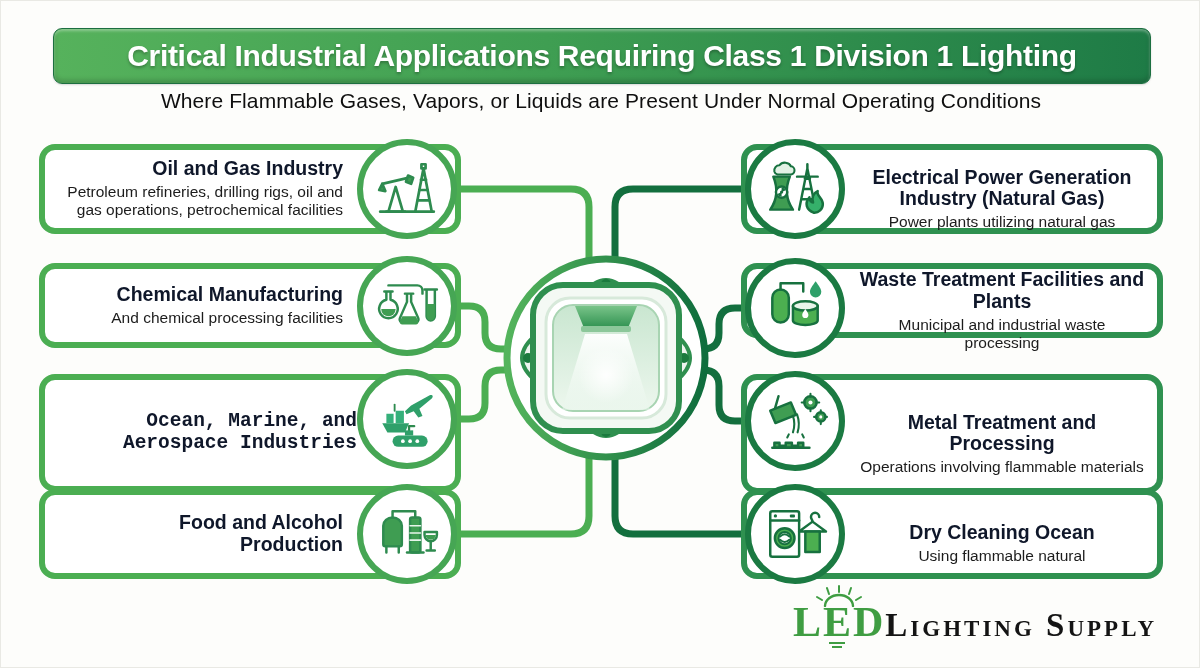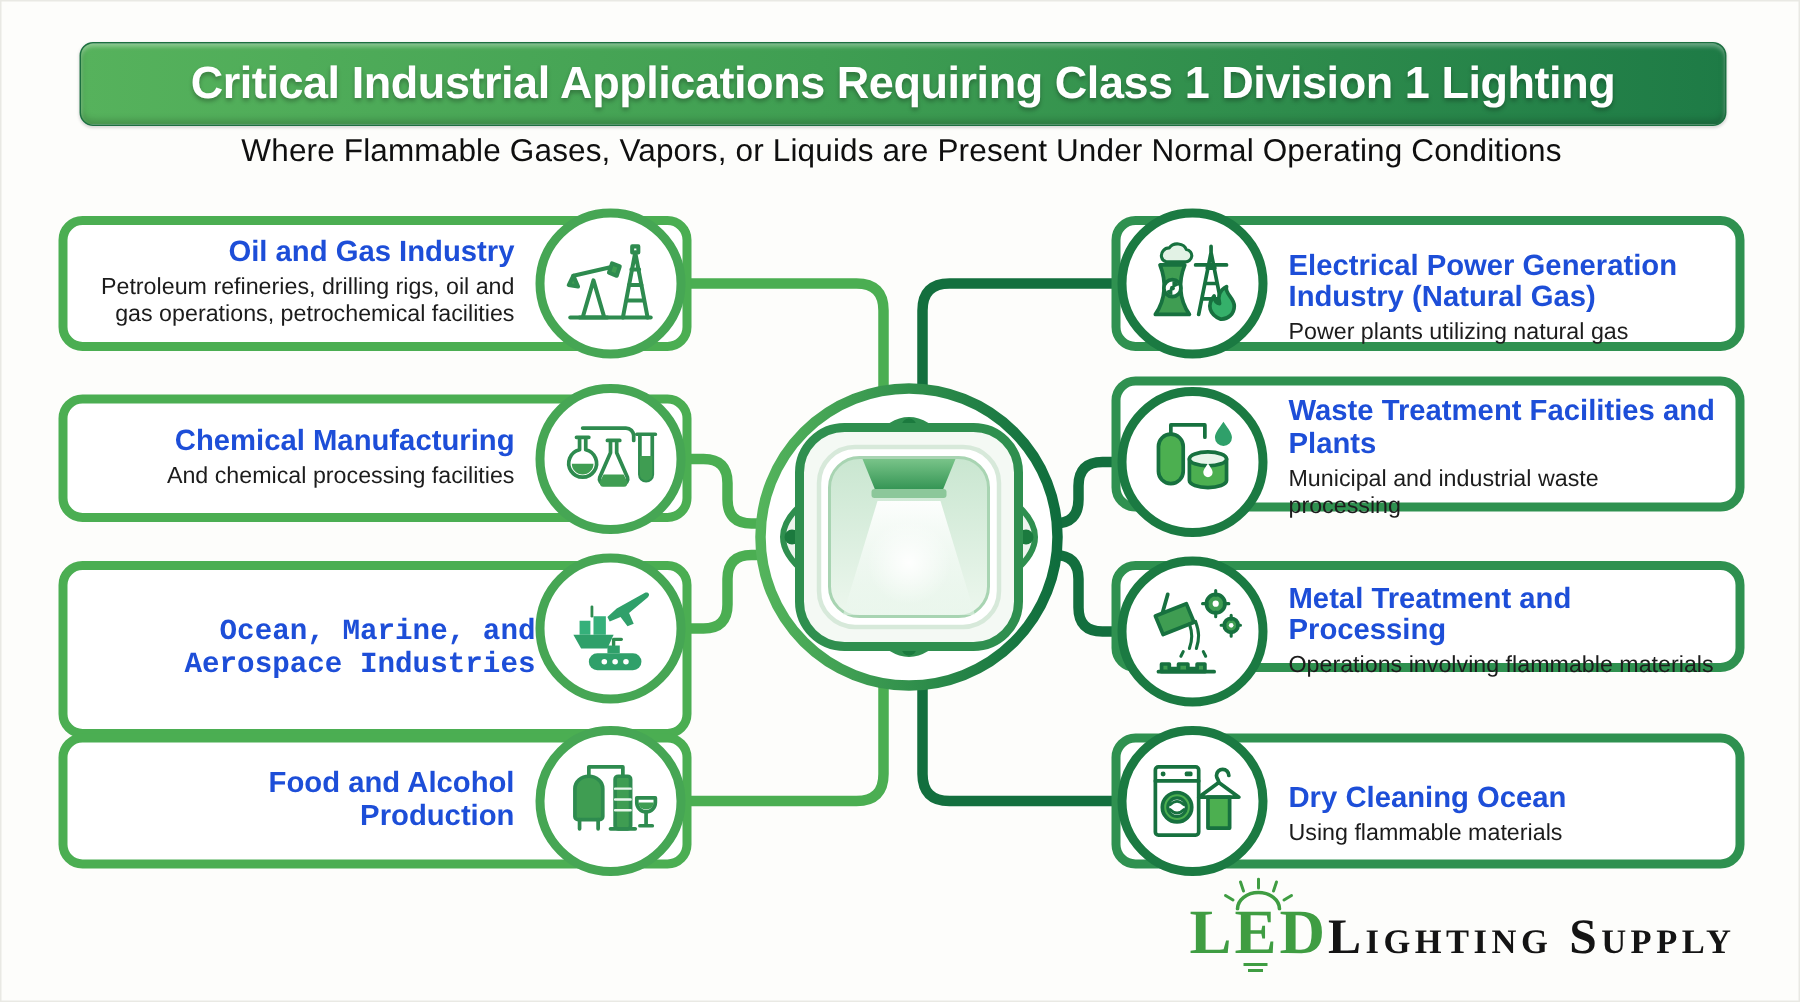--- a/index.html
+++ b/index.html
@@ -28,22 +28,22 @@
   .overlay{position:absolute;left:0;top:0;z-index:1;pointer-events:none;}
   
   .card{
     position:absolute;background:#ffffff;border-radius:16px;
     display:flex;align-items:center;z-index:2;box-sizing:border-box;
   }
   .card.cl{border:6px solid #4bae52;left:38px;width:422px;}
   .card.cr{border:6px solid #2f9150;left:740px;width:422px;}
   .ct{width:100%;box-sizing:border-box;}
   .cl .ct{text-align:right;padding:2px 112px 2px 12px;}
-  .cr .ct{text-align:left;padding:2px 12px 2px 112px;margin-top:20px;}
-  .card h2{margin:0;font-size:19.5px;line-height:1.12;color:#1d4ed8;font-weight:bold;}
+  .cr .ct{text-align:center;padding:2px 12px 2px 112px;margin-top:20px;}
+  .card h2{margin:0;font-size:19.5px;line-height:1.12;color:#0f172a;font-weight:bold;}
   .card p{margin:3px 0 0;font-size:15.5px;line-height:1.18;color:#1c1c1c;}
   .card.narrow-title h2{max-width:230px;margin-left:auto;}
   .card.wide-body .ct{padding:2px 98px 2px 6px;}
   .card.wide-body p{font-size:15px;letter-spacing:-.2px;}
   
   .icon-circle{
     position:absolute;width:100px;height:100px;border-radius:50%;background:#ffffff;
     display:flex;align-items:center;justify-content:center;z-index:3;box-sizing:border-box;
   }
   .icon-circle.il{border:6px solid #46a654;}
@@ -157,36 +157,36 @@
         <h2>Food and Alcohol Production</h2>
       </div>
   </div>
 
   <div class="card cr" style="top:143px;height:90px;">
     <div class="ct">
         <h2>Electrical Power Generation Industry (Natural Gas)</h2>
     <p>Power plants utilizing natural gas</p>
       </div>
   </div>
-  <div class="card cr" style="top:250px;height:90px;">
+  <div class="card cr" style="top:262px;height:75px;">
     <div class="ct">
         <h2>Waste Treatment Facilities and Plants</h2>
     <p>Municipal and industrial waste processing</p>
       </div>
   </div>
-  <div class="card cr" style="top:373px;height:74px;">
+  <div class="card cr" style="top:373px;height:120px;">
     <div class="ct">
         <h2>Metal Treatment and Processing</h2>
     <p>Operations involving flammable materials</p>
       </div>
   </div>
   <div class="card cr" style="top:488px;height:90px;">
     <div class="ct">
         <h2>Dry Cleaning Ocean</h2>
-    <p>Using flammable materials</p>
+    <p>Using flammable natural</p>
       </div>
   </div>
 
   <div class="icon-circle il" style="left:356px;top:138px;">
     <svg viewBox="0 0 64 64" width="66" height="66">
       <g fill="none" stroke="#2e8b4f" stroke-width="2.6" stroke-linecap="round" stroke-linejoin="round">
         <path d="M6 54 H58"></path>
         <path d="M40 54 L48 12 L56 54"></path>
         <path d="M42.5 43 H53.5 M44 33 H52 M45.5 23 H50.5 M46 12 h4 v-4 h-4 z"></path>
         <path d="M14 54 L21 30 L28 54 M12 54 h18"></path>

